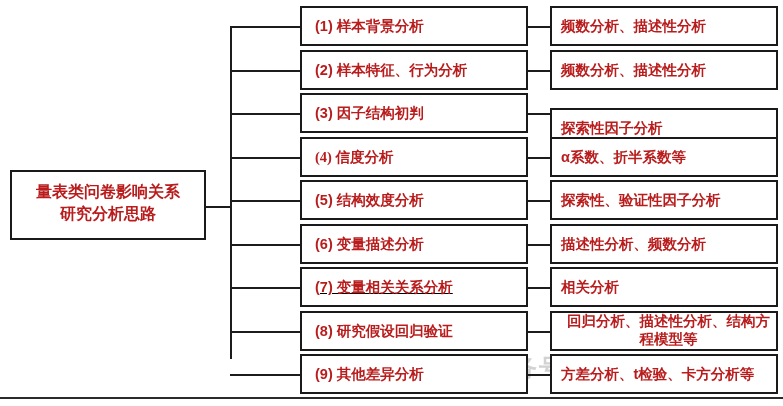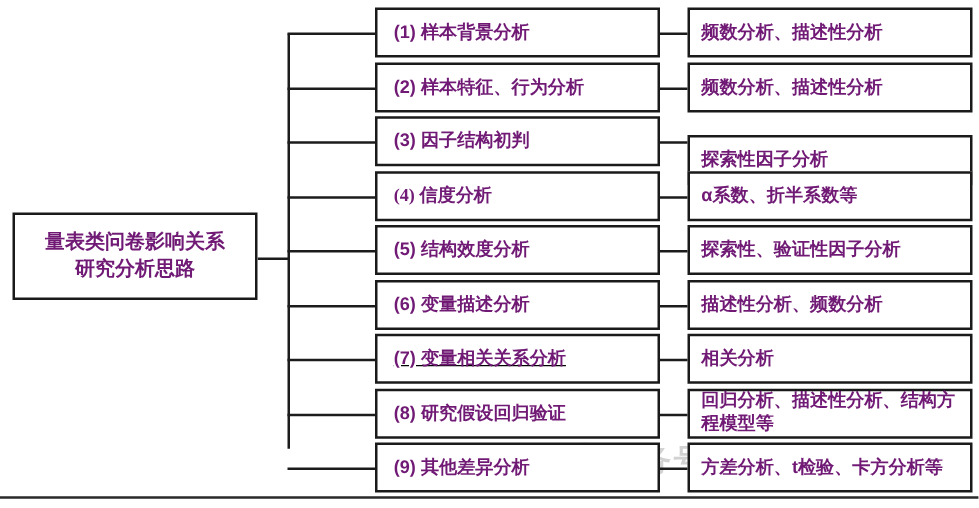--- a/index.html
+++ b/index.html
@@ -71,36 +71,38 @@
     position: absolute;
     box-sizing: border-box;
     background: #ffffff;
     border: 2px solid #1a1a1a;
     z-index: 3;
     display: flex;
     align-items: center;
   }
   .box-text {
     font-weight: bold;
-    color: #701a75;
+    color: #b91c1c;
     line-height: 1.15;
+    text-align: center;
   }
 
   .root-box {
     left: 10px;
     top: 170px;
     width: 196px;
     height: 70px;
     justify-content: center;
     text-align: center;
   }
   .root-box .box-text {
     font-size: 16px;
     line-height: 1.35;
     padding: 0 6px;
+    font-family: Liberation Mono, monospace;
   }
 
   .mid-box {
     left: 300px;
     width: 228px;
     height: 40px;
     padding-left: 13px;
   }
   .mid-box .box-text { font-size: 14.5px; }
 

